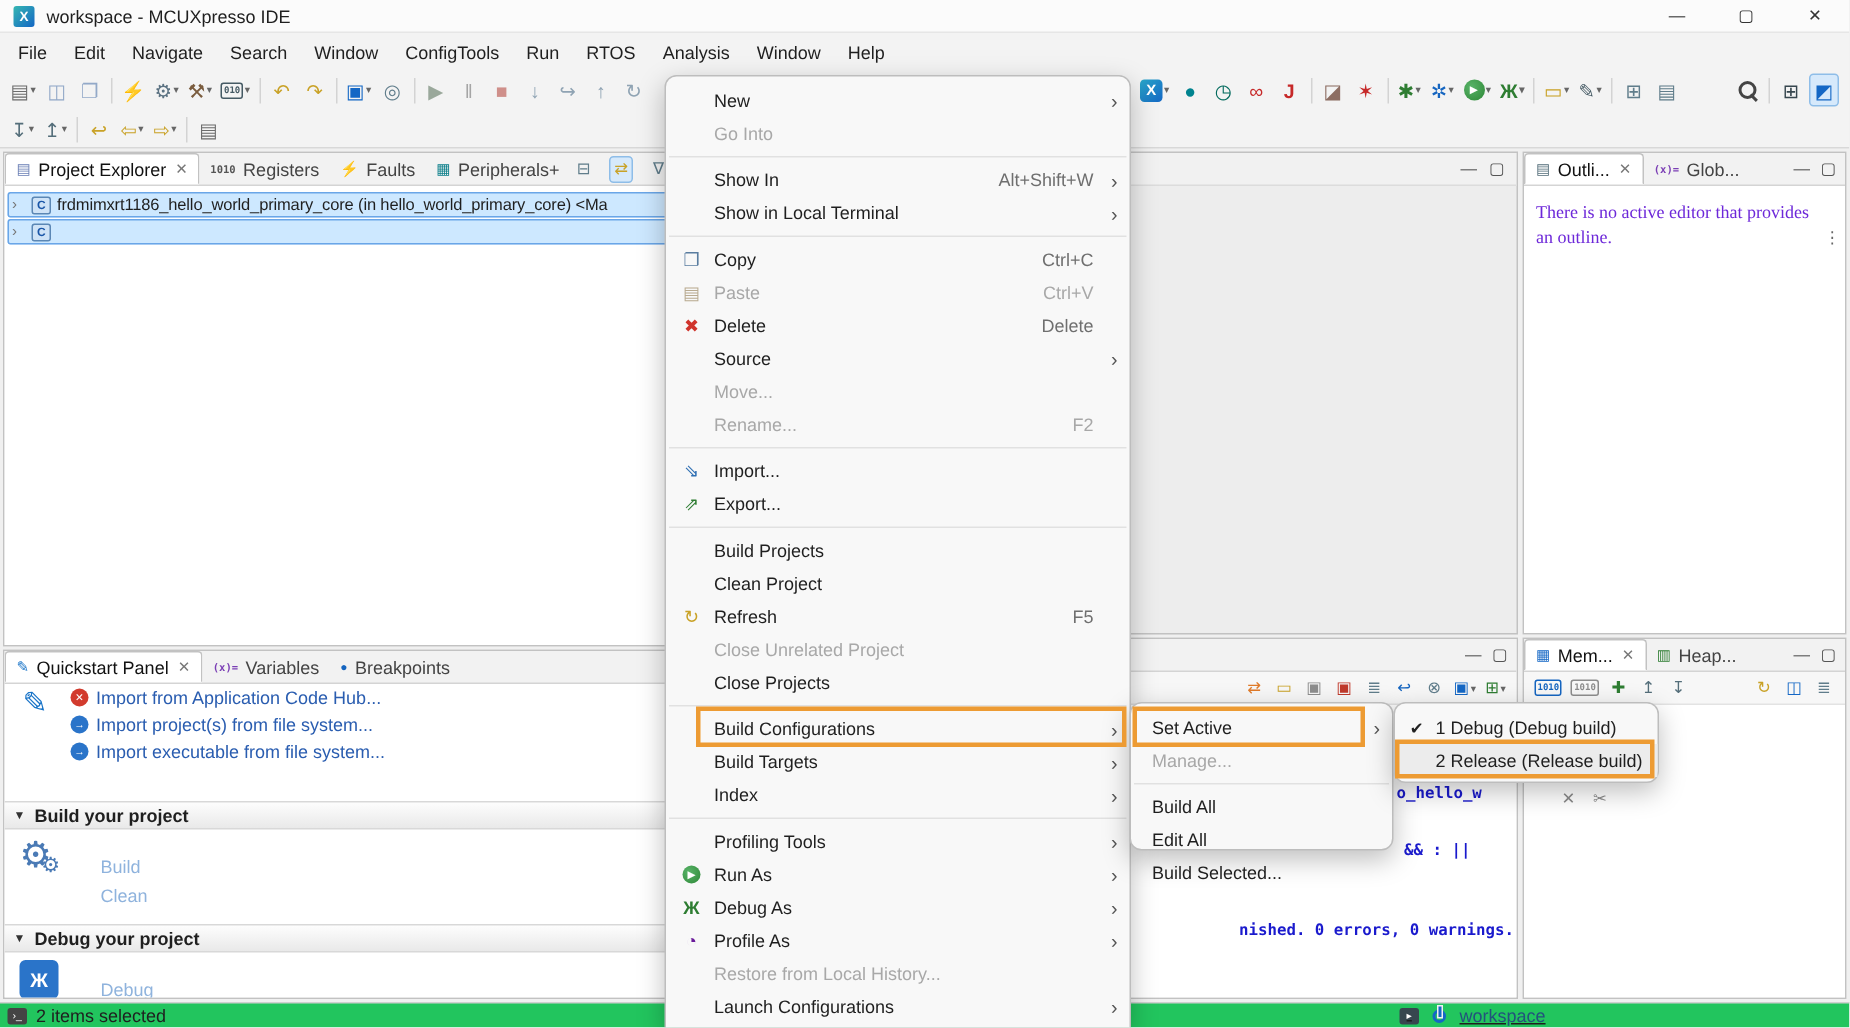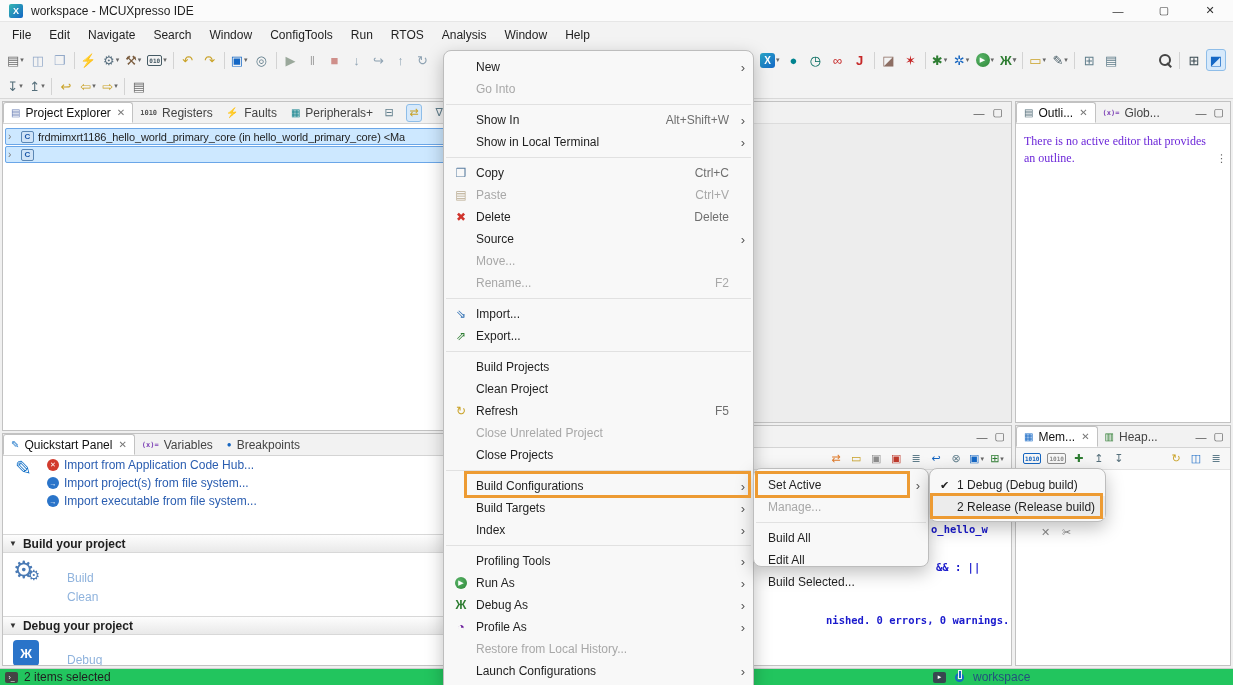--- a/index.html
+++ b/index.html
@@ -113,21 +113,21 @@
   #ann1 { left:464px; top:471px; width:287px; height:27px; }
   #ann2 { left:755px; top:471px; width:155px; height:27px; }
   #ann3 { left:930px; top:493px; width:173px; height:26px; }
 
   
   .statusbar { position:absolute; left:0; right:0; top:668px; height:17px; background:#22c55e;
     border-top:1px solid #cfcfcf; display:flex; align-items:center; }
   .sb-left { display:flex; align-items:center; gap:6px; padding-left:5px; }
   .sb-ic { width:13px; height:11px; background:#444; border-radius:2px; color:#fff; font-size:7px;
     display:flex; align-items:center; justify-content:center; }
-  .sb-right { position:absolute; left:933px; display:flex; align-items:center; gap:7px; }
+  .sb-right { position:absolute; left:933px; display:flex; align-items:center; gap:7px;text-decoration:underline; }
   .power { position:relative; width:13px; height:13px; }
   .power::before { content:""; position:absolute; inset:2px; border:2px solid #1467c5; border-radius:50%; }
   .power::after { content:""; position:absolute; left:5.5px; top:0; width:2px; height:7px; background:#1467c5;
     box-shadow:0 0 0 1px #f0f0f0; }
   .sb-target { color:#23527c; }
 </style>
 </head>
 <body>
 
 <div class="app">

